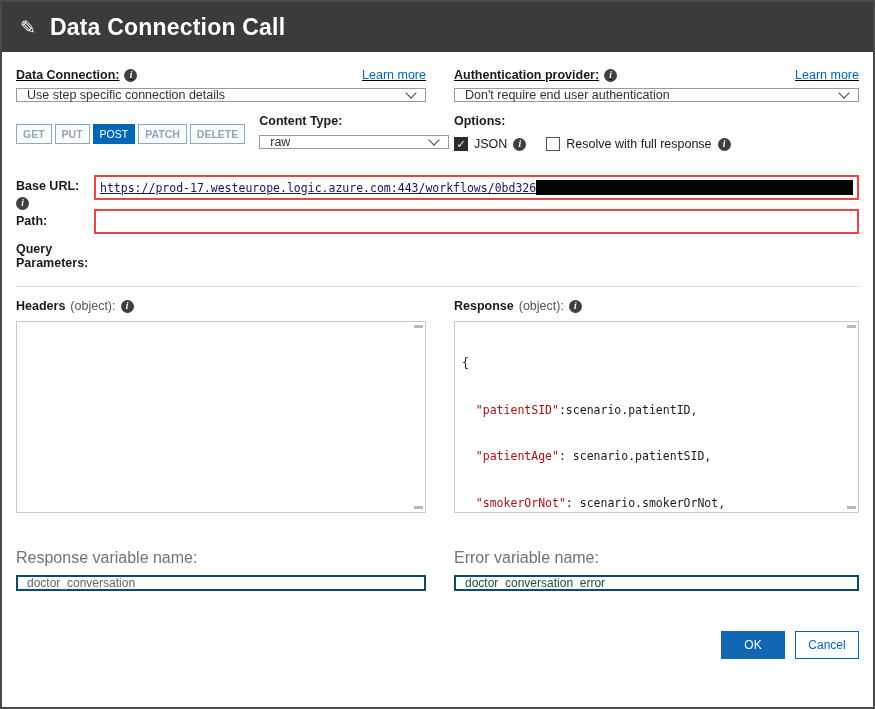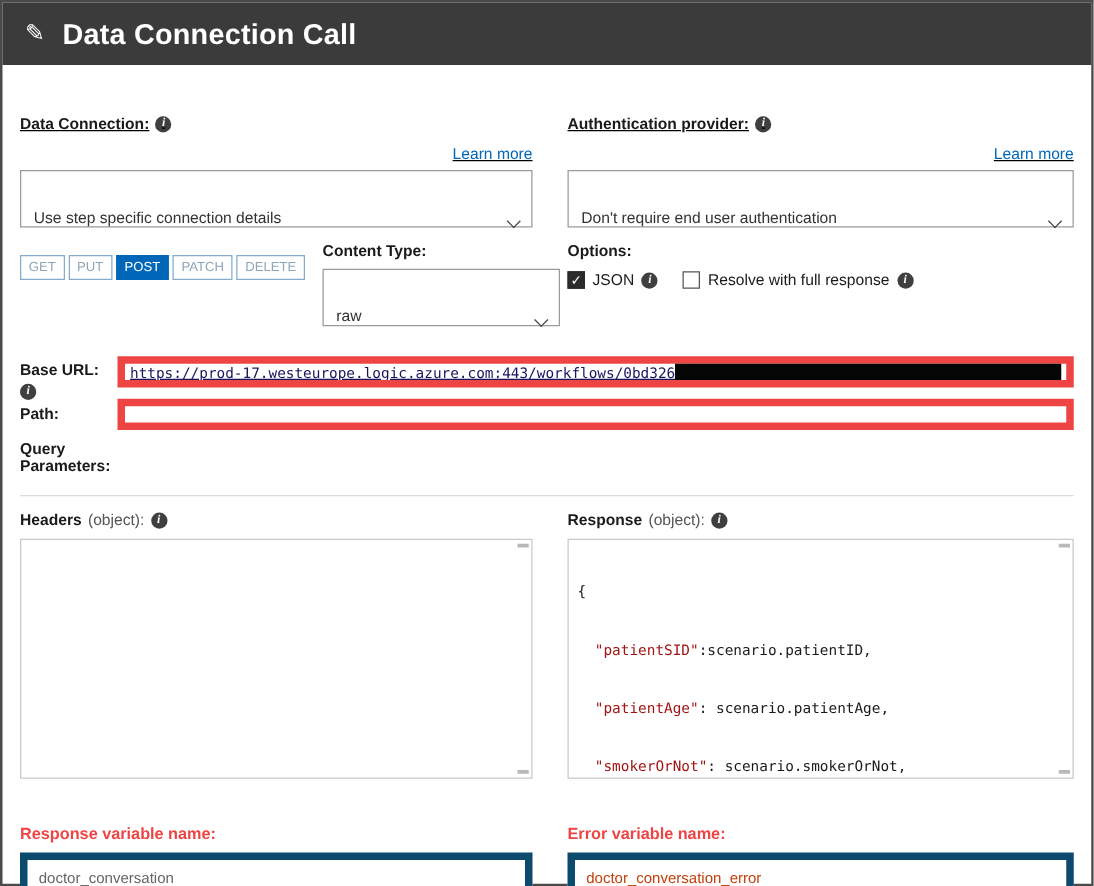--- a/index.html
+++ b/index.html
@@ -18,50 +18,50 @@
 
   .two-col { display:flex; gap:28px; }
   .col-l { flex:0 0 410px; min-width:0; }
   .col-r { flex:1; min-width:0; }
 
   .label-row { display:flex; justify-content:space-between; align-items:center; margin-bottom:6px;text-decoration:underline; }
   .lbl { font-size:12.5px; font-weight:bold; color:#1a1a1a; display:flex; align-items:center; gap:5px; }
   .info { display:inline-block; width:13px; height:13px; border-radius:50%; background:#3f3f3f;
           color:#fff; font-size:9.5px; line-height:13px; text-align:center; flex:0 0 auto;
           font-family:"Liberation Serif", serif; font-weight:bold; font-style:italic; cursor:pointer; }
-  a.learn { color:#0067b8; font-size:12.5px; text-decoration:none; cursor:pointer;margin-top:48px; }
-
-  .select { height:46px; border:1px solid #9a9a9a; display:flex; align-items:flex-end;
+  a.learn { color:#0067b8; font-size:12.5px; text-decoration:none; cursor:pointer; }
+
+  .select { height:14px; border:1px solid #9a9a9a; display:flex; align-items:center;
             justify-content:space-between; padding:0 10px; font-size:12.5px; color:#333;
             background:#fff; cursor:pointer; }
   .chev { width:8px; height:8px; border-right:1.5px solid #444; border-bottom:1.5px solid #444;
           transform:rotate(45deg); margin-top:-4px; flex:0 0 auto; }
 
   .row2 { margin-top:12px; }
   .row2-left { display:flex; gap:14px; }
   .method-wrap { flex:1; }
   .ct-wrap { flex:0 0 190px; }
   .sec-label { font-size:12.5px; font-weight:bold; color:#1a1a1a; margin-bottom:7px;
                display:flex; align-items:center; gap:5px; }
   .methods { display:flex; gap:3px; margin-top:10px; }
   .method-btn { height:20px; padding:0 6px; border:1px solid #86abcd; background:#fff;
-                color:#8fa5b8; font-size:10.5px; display:flex; align-items:center; cursor:pointer; }
+                color:#8fa5b8; font-size:10.5px; display:flex; align-items:center; cursor:pointer;font-weight:bold; }
   .method-btn.active { background:#0067b8; border-color:#0067b8; color:#fff; font-weight:normal; }
 
   .checks { display:flex; gap:20px; margin-top:9px; align-items:center; }
   .check { display:flex; gap:6px; align-items:center; font-size:12.5px; color:#1a1a1a; cursor:pointer; }
   .box { width:14px; height:14px; border:1px solid #555; background:#fff; display:flex;
          align-items:center; justify-content:center; font-size:11px; color:transparent; flex:0 0 auto; }
   .box.checked { background:#2b2b2b; border-color:#2b2b2b; color:#fff; }
 
   .url-section { margin-top:24px; }
   .url-grid { display:grid; grid-template-columns:78px 1fr; }
   .url-label { font-size:12.5px; font-weight:bold; color:#1a1a1a; padding-top:4px; line-height:14px; }
   .url-label .info { margin-top:4px; }
-  .url-input { height:25px; border:6px solid #ef4444; display:flex; align-items:center;
+  .url-input { height:25px; border:2px solid #ef4444; display:flex; align-items:center;
                padding:0 4px; background:#fff; overflow:hidden; }
   .url-input.stack { margin-top:-1px; }
   .url-input.ghost { border-color:transparent; }
   .url-text { font-family:"DejaVu Sans Mono","Liberation Mono", monospace; font-size:11.5px;
               color:#16165e; text-decoration:underline; white-space:nowrap; }
   .redact { flex:1; min-width:40px; height:15px; background:#050505; }
 
   .divider { border-top:1px solid #dcdcdc; margin-top:16px; }
 
   .editors { display:flex; gap:28px; margin-top:12px; }
@@ -70,24 +70,24 @@
   .sub { color:#555; font-weight:normal; }
   .editor { height:192px; border:1px solid #c9c9c9; position:relative; background:#fff; overflow:hidden; }
   .tick { position:absolute; right:2px; width:9px; height:3px; background:#b9b9b9; }
   .tick.top { top:3px; } .tick.bottom { bottom:3px; }
   .code { font-family:"DejaVu Sans Mono","Liberation Mono", monospace; font-size:11.5px;
           line-height:15.5px; padding:3px 7px; color:#1a1a1a; white-space:pre; }
   .code .k { color:#a31515; }
   .code-line { min-height:15.5px; }
 
   .fields { display:flex; gap:28px; margin-top:36px; }
-  .field-label { font-size:13px; font-weight:bold; color:#ef4444; margin-bottom:8px; }
-  .text-input { height:40px; border:6px solid #0c4a6e; display:flex; align-items:center;
+  .field-label { font-size:16px; font-weight:normal; color:#737373; margin-bottom:8px; }
+  .text-input { height:16px; border:2px solid #0c4a6e; display:flex; align-items:center;
                 padding:0 9px; font-size:12px; color:#666; background:#fff; }
-  .text-input.placeholder { color:#c2410c; }
+  .text-input.placeholder { color:#14532d; }
 
   .footer { display:flex; justify-content:flex-end; gap:10px; margin-top:40px;text-align:center; }
   .btn { min-width:64px; height:28px; font-size:12px; display:flex; align-items:center;
          justify-content:center; cursor:pointer; }
   .btn-ok { background:#1267b4; color:#fff; border:1px solid #1267b4; }
   .btn-cancel { background:#fff; color:#0067b8; border:1px solid #0067b8; }
 </style>
 </head>
 <body>
 
@@ -212,21 +212,21 @@
           <b>Response</b>
           <span class="sub">(object):</span>
           <span class="info">i</span>
         </div>
         <div class="editor">
           <span class="tick top"></span>
           <span class="tick bottom"></span>
           <div class="code">
             <div class="code-line"><span class="k"></span><span>{</span></div>
             <div class="code-line"><span class="k">  "patientSID"</span><span>:scenario.patientID,</span></div>
-            <div class="code-line"><span class="k">  "patientAge"</span><span>: scenario.patientAge,</span></div>
+            <div class="code-line"><span class="k">  "patientAge"</span><span>: scenario.patientSID,</span></div>
             <div class="code-line"><span class="k">  "smokerOrNot"</span><span>: scenario.smokerOrNot,</span></div>
             
             
             
             
             
           </div>
         </div>
       </div>
     </div>

